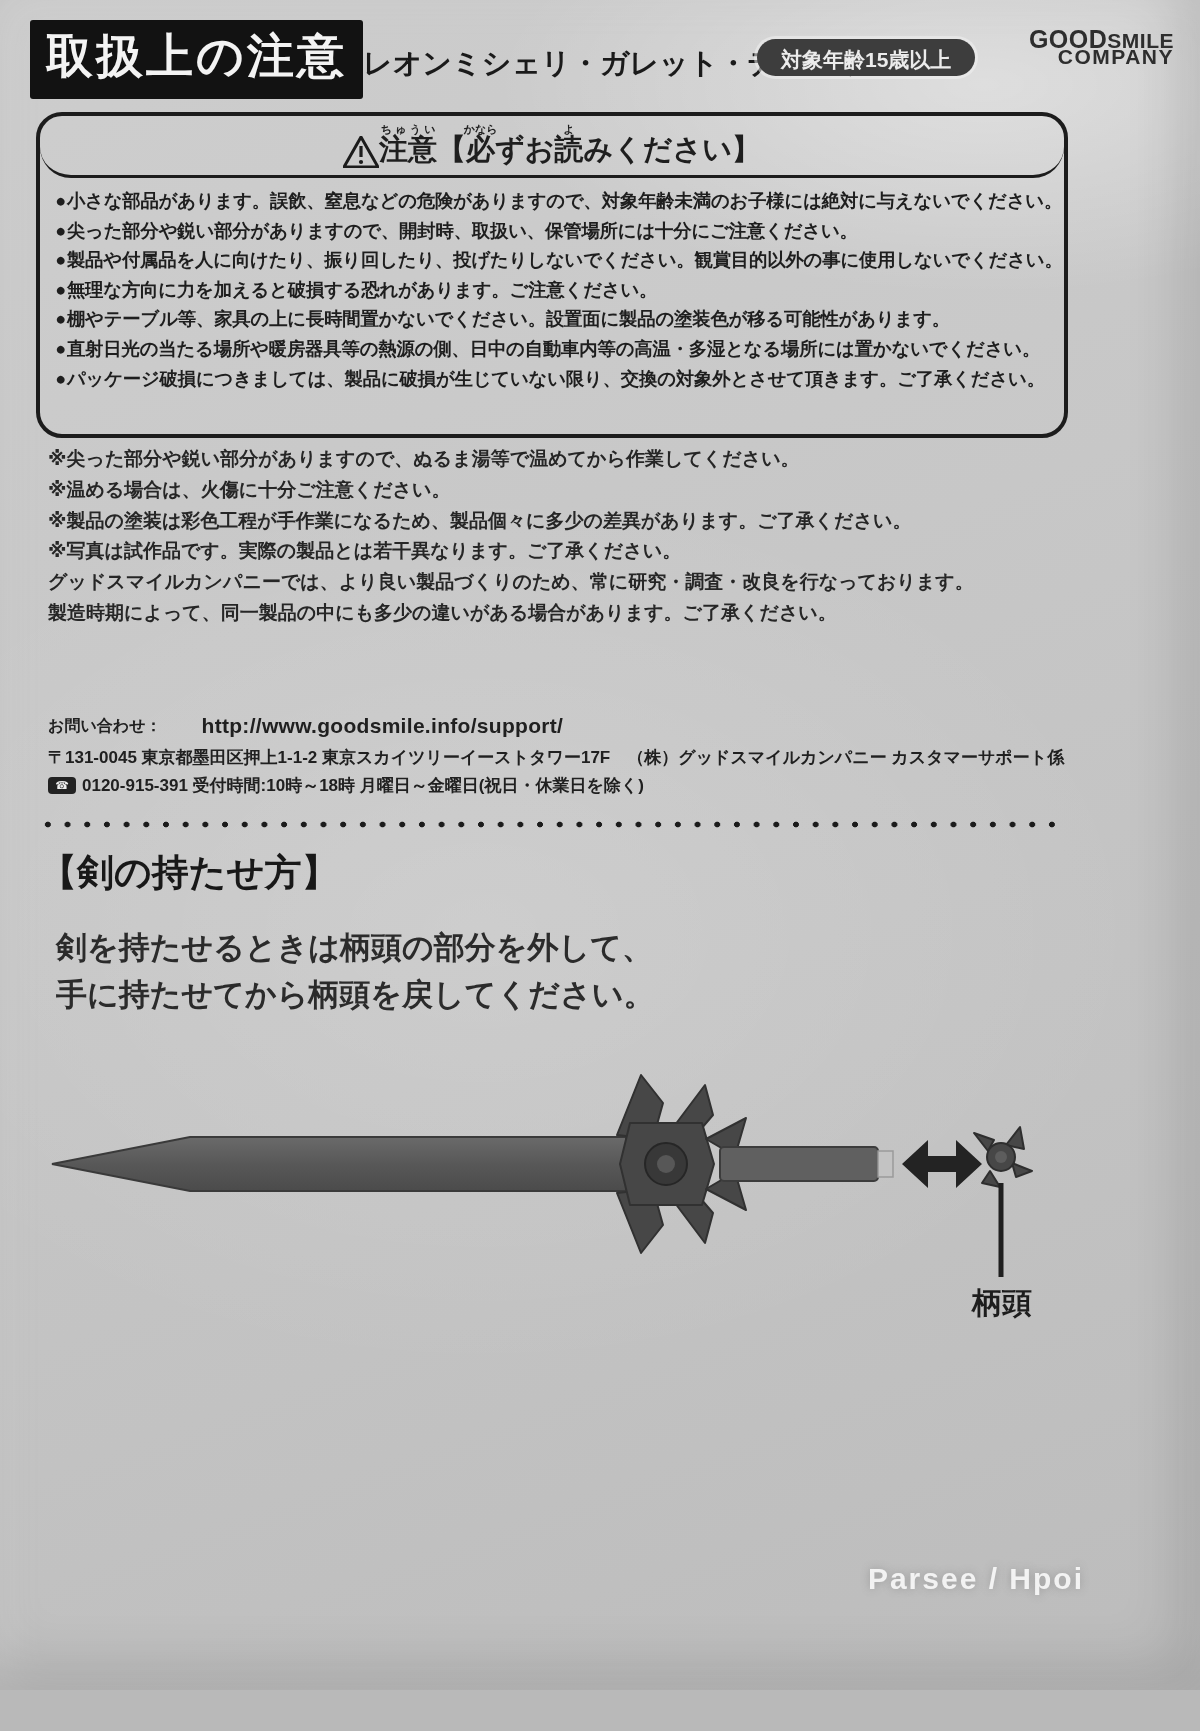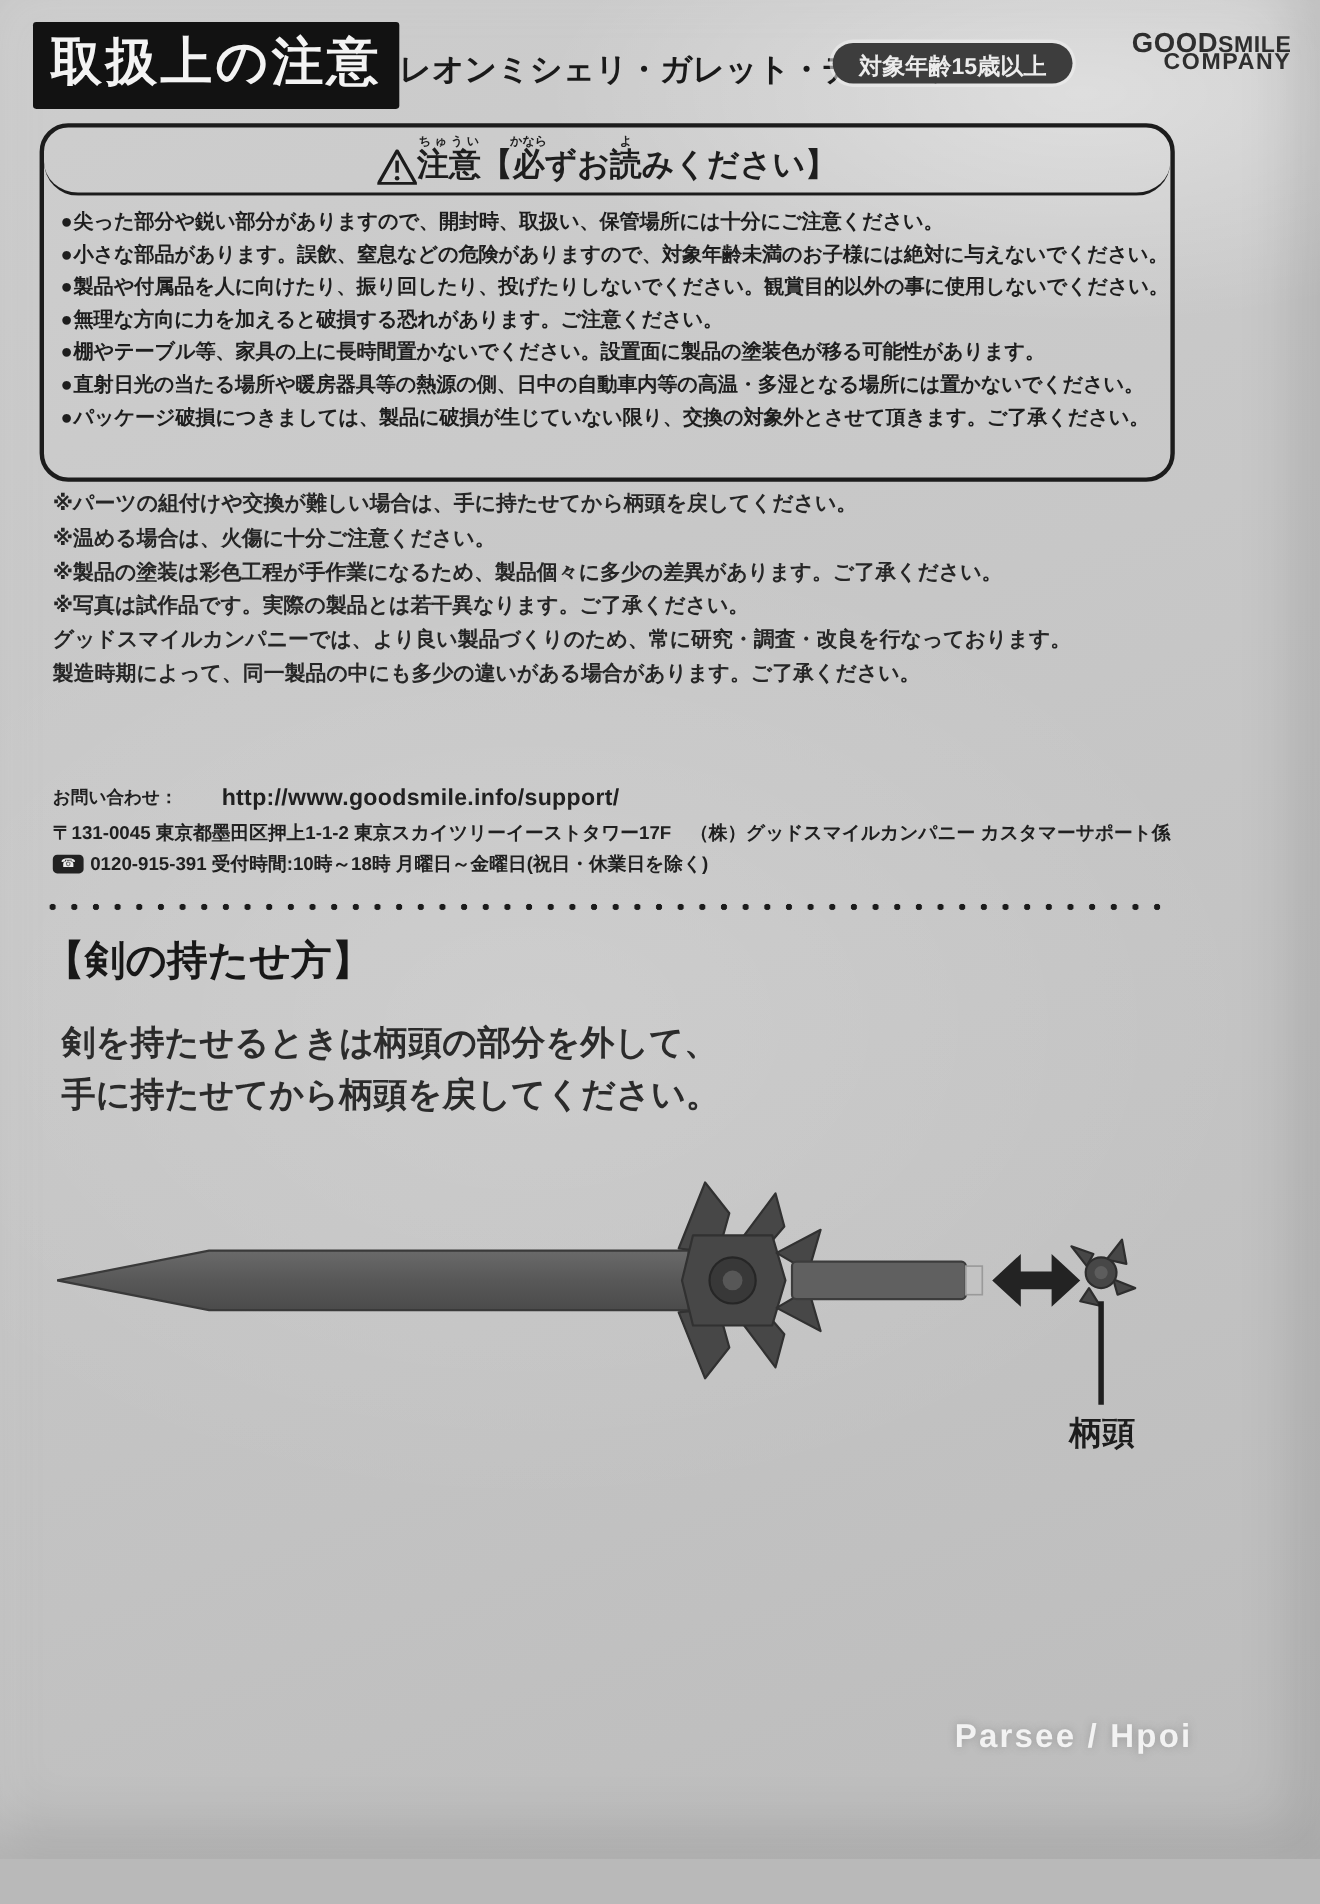--- a/index.html
+++ b/index.html
@@ -89,32 +89,32 @@
       <svg class="warn-ico" viewBox="0 0 36 32">
         <polygon points="18,1 35,31 1,31" fill="none" stroke="#1c1c1c" stroke-width="3" stroke-linejoin="round"></polygon>
         <rect x="16.4" y="10" width="3.2" height="11" fill="#1c1c1c"></rect>
         <circle cx="18" cy="26" r="2.1" fill="#1c1c1c"></circle>
       </svg>
       <span>
         <ruby><span>注意</span><rt>ちゅうい</rt></ruby><span>【</span><ruby><span>必</span><rt>かなら</rt></ruby><span>ずお</span><ruby><span>読</span><rt>よ</rt></ruby><span>みください】</span>
       </span>
     </div>
     <div class="cbox-bullets">
+      <div class="bullet"><span class="mk">●</span><span>小さな部品があります。誤飲、窒息などの危険がありますので、対象年齢未満のお子様には絶対に与えないでください。</span></div>
       <div class="bullet"><span class="mk">●</span><span>尖った部分や鋭い部分がありますので、開封時、取扱い、保管場所には十分にご注意ください。</span></div>
-      <div class="bullet"><span class="mk">●</span><span>小さな部品があります。誤飲、窒息などの危険がありますので、対象年齢未満のお子様には絶対に与えないでください。</span></div>
       <div class="bullet"><span class="mk">●</span><span>製品や付属品を人に向けたり、振り回したり、投げたりしないでください。観賞目的以外の事に使用しないでください。</span></div>
       <div class="bullet"><span class="mk">●</span><span>無理な方向に力を加えると破損する恐れがあります。ご注意ください。</span></div>
       <div class="bullet"><span class="mk">●</span><span>棚やテーブル等、家具の上に長時間置かないでください。設置面に製品の塗装色が移る可能性があります。</span></div>
       <div class="bullet"><span class="mk">●</span><span>直射日光の当たる場所や暖房器具等の熱源の側、日中の自動車内等の高温・多湿となる場所には置かないでください。</span></div>
       <div class="bullet"><span class="mk">●</span><span>パッケージ破損につきましては、製品に破損が生じていない限り、交換の対象外とさせて頂きます。ご了承ください。</span></div>
     </div>
   </div>
 
   <div class="notes">
-    <div>※パーツの組付けや交換が難しい場合は、手に持たせてから柄頭を戻してください。</div>
+    <div>※尖った部分や鋭い部分がありますので、ぬるま湯等で温めてから作業してください。</div>
     <div>※温める場合は、火傷に十分ご注意ください。</div>
     <div>※製品の塗装は彩色工程が手作業になるため、製品個々に多少の差異があります。ご了承ください。</div>
     <div>※写真は試作品です。実際の製品とは若干異なります。ご了承ください。</div>
     <div>グッドスマイルカンパニーでは、より良い製品づくりのため、常に研究・調査・改良を行なっております。</div>
     <div>製造時期によって、同一製品の中にも多少の違いがある場合があります。ご了承ください。</div>
   </div>
 
   <div class="contact">
     <div>
       <span class="c-label">お問い合わせ：</span><span class="c-url">http://www.goodsmile.info/support/</span>

